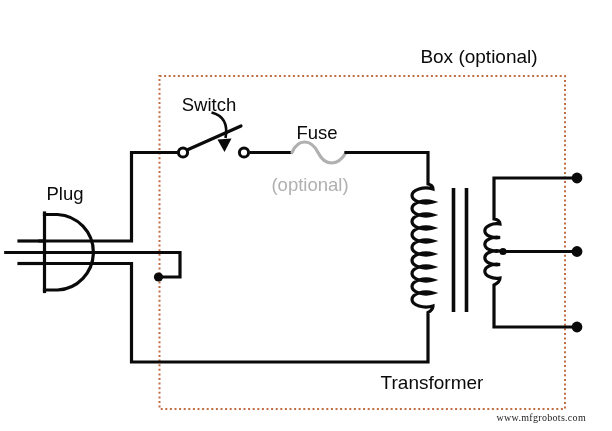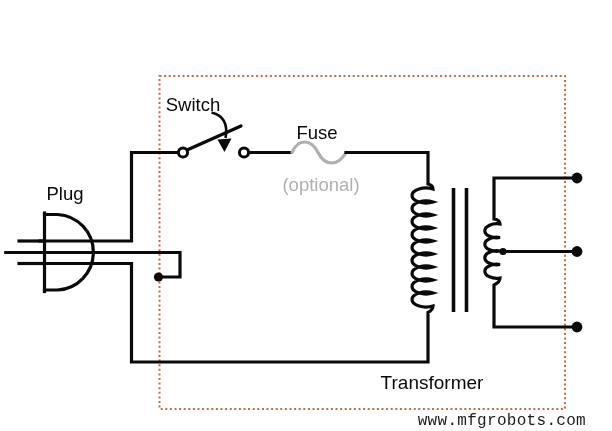--- a/index.html
+++ b/index.html
@@ -16,22 +16,22 @@
     color:#0a0a0a;
     font-size:18.5px;
     line-height:1;
     white-space:nowrap;
     transform:translateX(-50%);
   }
   .lbl.gray{color:#b0b0b0;}
   #watermark{
     position:absolute;
     top:412px;right:26px;
-    font-family:Liberation Mono, monospace;
-    font-size:16px;
+    font-family:Liberation Serif, serif;
+    font-size:10px;
     color:#1c1c1c;
     letter-spacing:0.3px;
   }
 </style>
 </head>
 <body>
 
 <div id="stage">
 
   <svg id="circuit-svg" width="612" height="431" viewBox="0 0 612 431">
@@ -92,23 +92,24 @@
 
     <g fill="#0a0a0a">
       <circle cx="577" cy="178" r="5.4"></circle>
       <circle cx="577" cy="251.5" r="5.4"></circle>
       <circle cx="577" cy="327" r="5.4"></circle>
     </g>
   </svg>
 
   <div class="lbl" style="left:65px;top:185px;">Plug</div>
 
-  <div class="lbl" style="left:193px;top:96px;">Switch</div>
+  <div class="lbl" style="left:209px;top:96px;">Switch</div>
 
   <div class="lbl" style="left:317px;top:124px;">Fuse</div>
 
-  <div class="lbl gray" style="left:321px;top:176px;">(optional)</div>
+  <div class="lbl gray" style="left:310px;top:176px;">(optional)</div>
 
+  <div class="lbl" style="left:479px;top:47px;font-size:19px;">Box (optional)</div>
 
   <div class="lbl" style="left:432px;top:373px;font-size:19px;">Transformer</div>
 
   <div id="watermark">www.mfgrobots.com</div>
 </div>
 
 </body></html>

